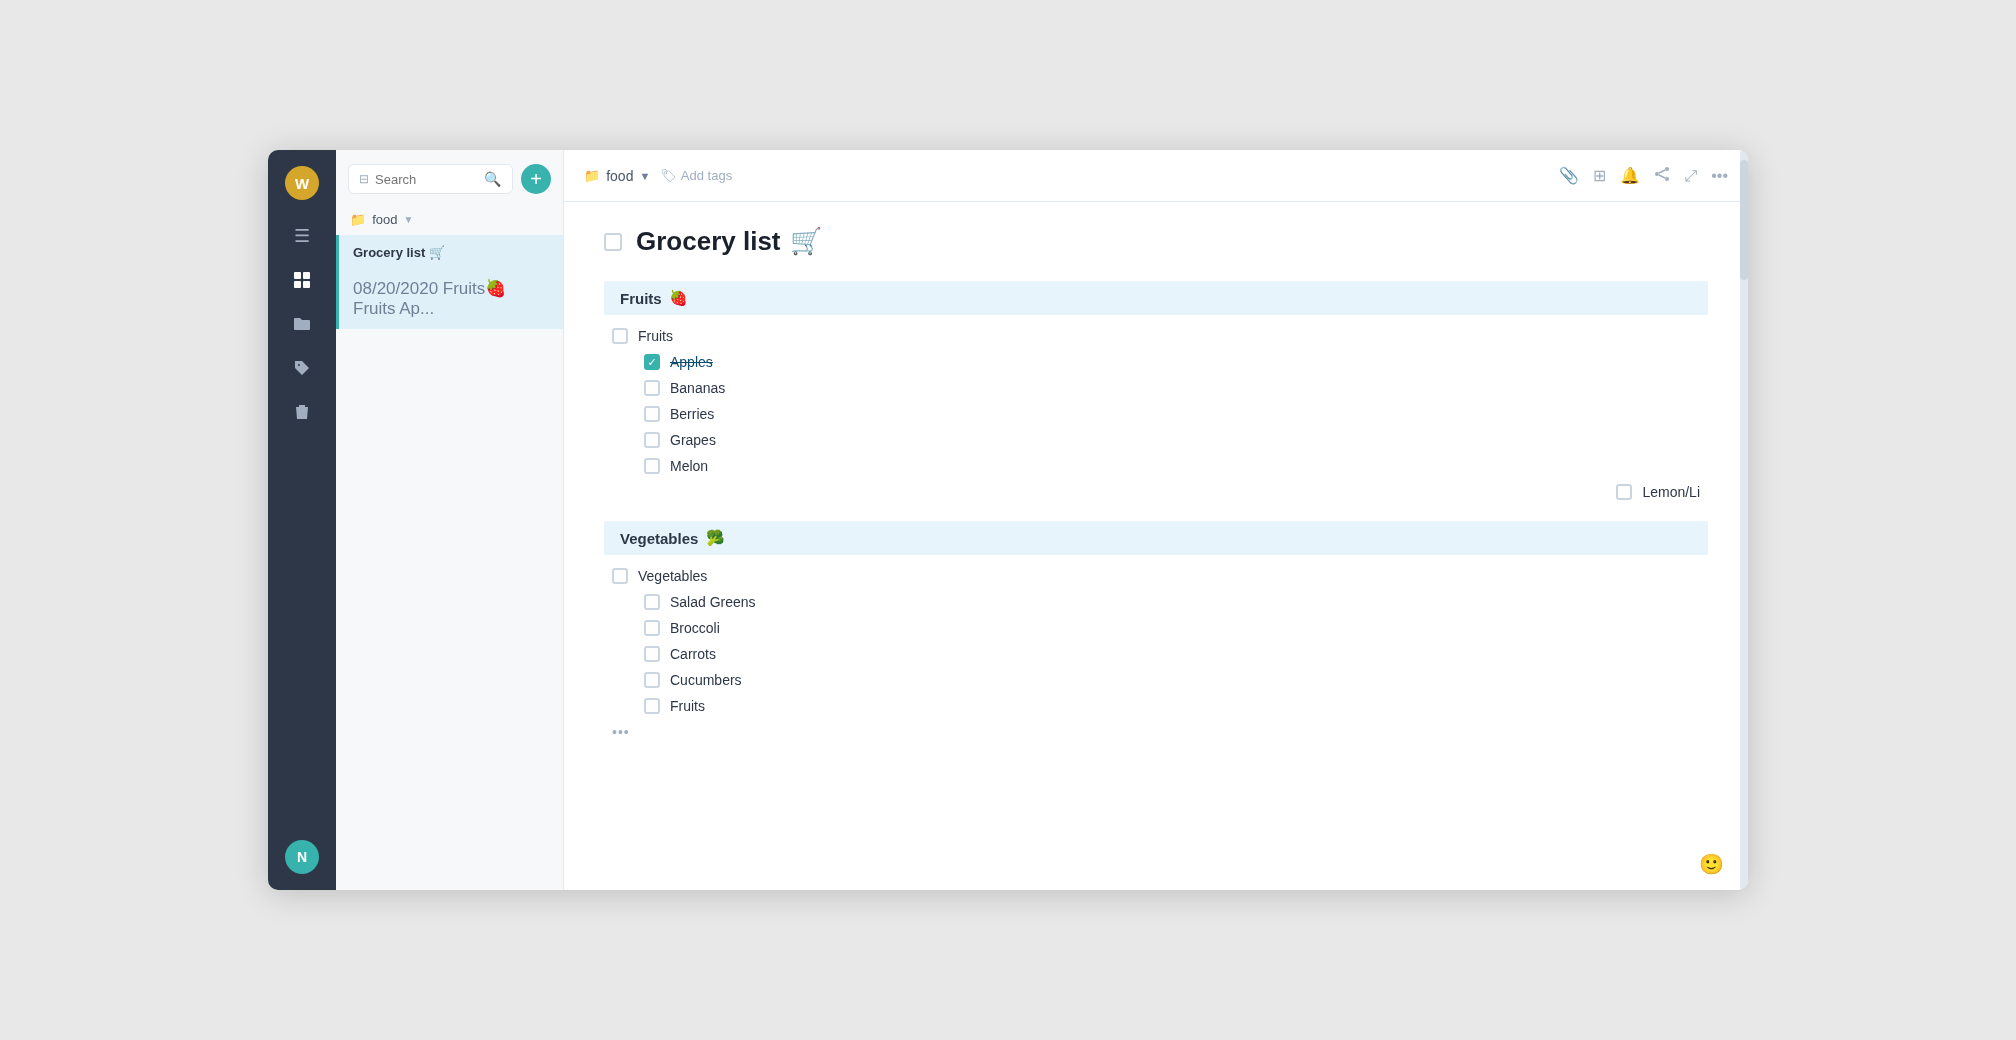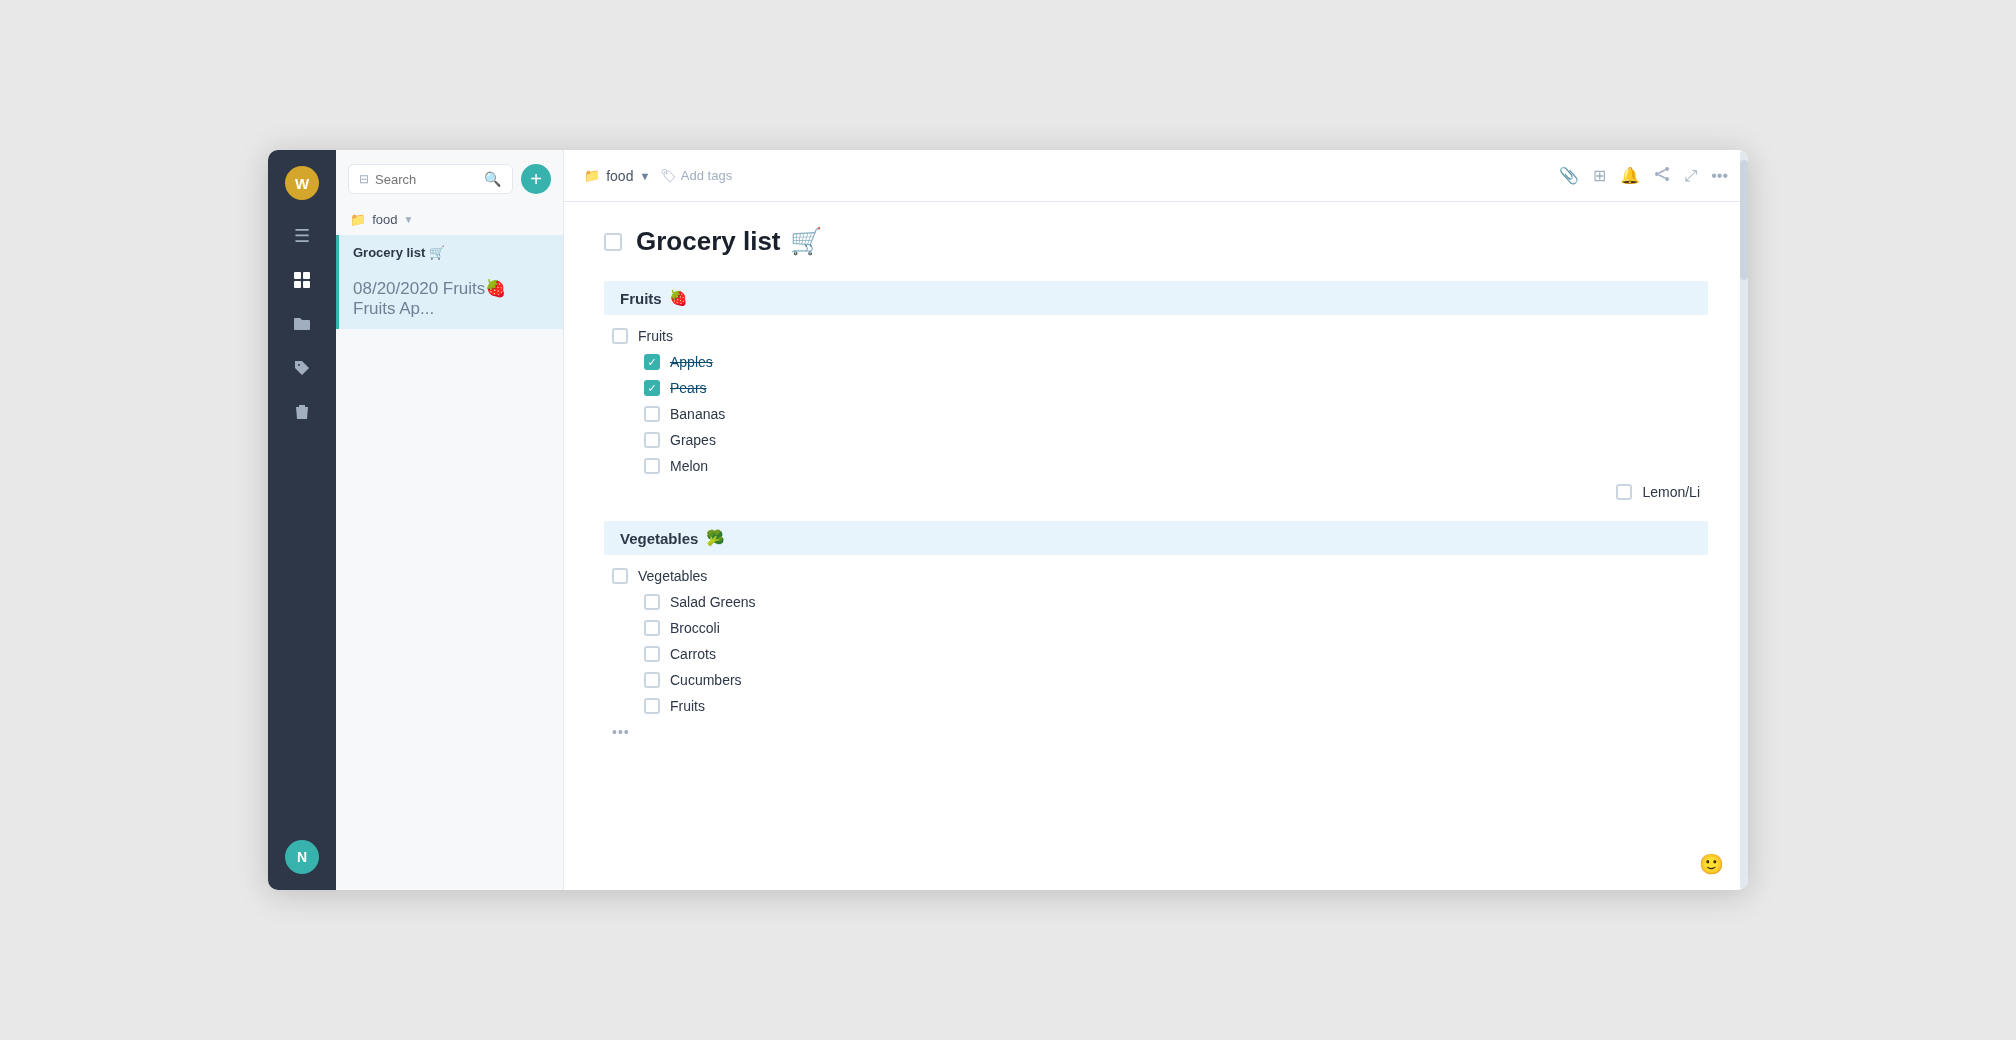--- a/index.html
+++ b/index.html
@@ -288,31 +288,31 @@
       <div class="check-row">
         <div class="checkbox"></div>
         <span class="check-label">Fruits</span>
       </div>
 
       <div class="check-row indent">
         <div class="checkbox checked"></div>
         <span class="check-label strikethrough">Apples</span>
       </div>
 
-      <div class="check-row indent">
-        <div class="checkbox checked"></div>
-        <span class="check-label strikethrough">Pears</span>
-      </div>
 
       <div class="check-row indent">
         <div class="checkbox"></div>
         <span class="check-label">Bananas</span>
       </div>
 
 
+      <div class="check-row indent">
+        <div class="checkbox"></div>
+        <span class="check-label">Berries</span>
+      </div>
 
       <div class="check-row indent">
         <div class="checkbox"></div>
         <span class="check-label">Grapes</span>
       </div>
 
       <div class="check-row indent">
         <div class="checkbox"></div>
         <span class="check-label">Melon</span>
       </div>

